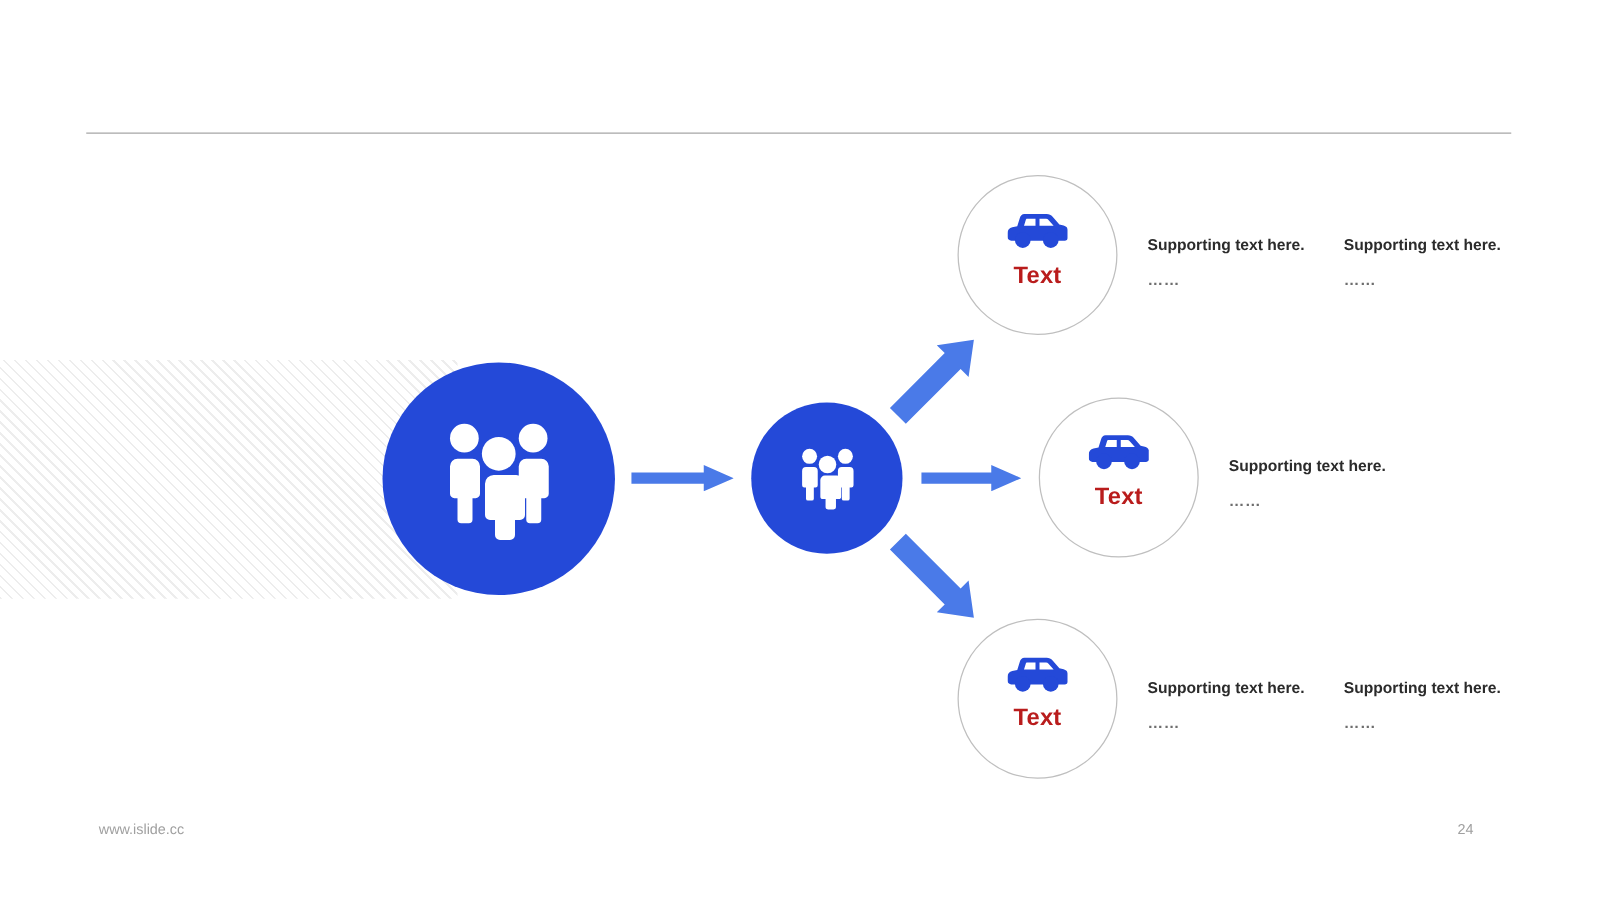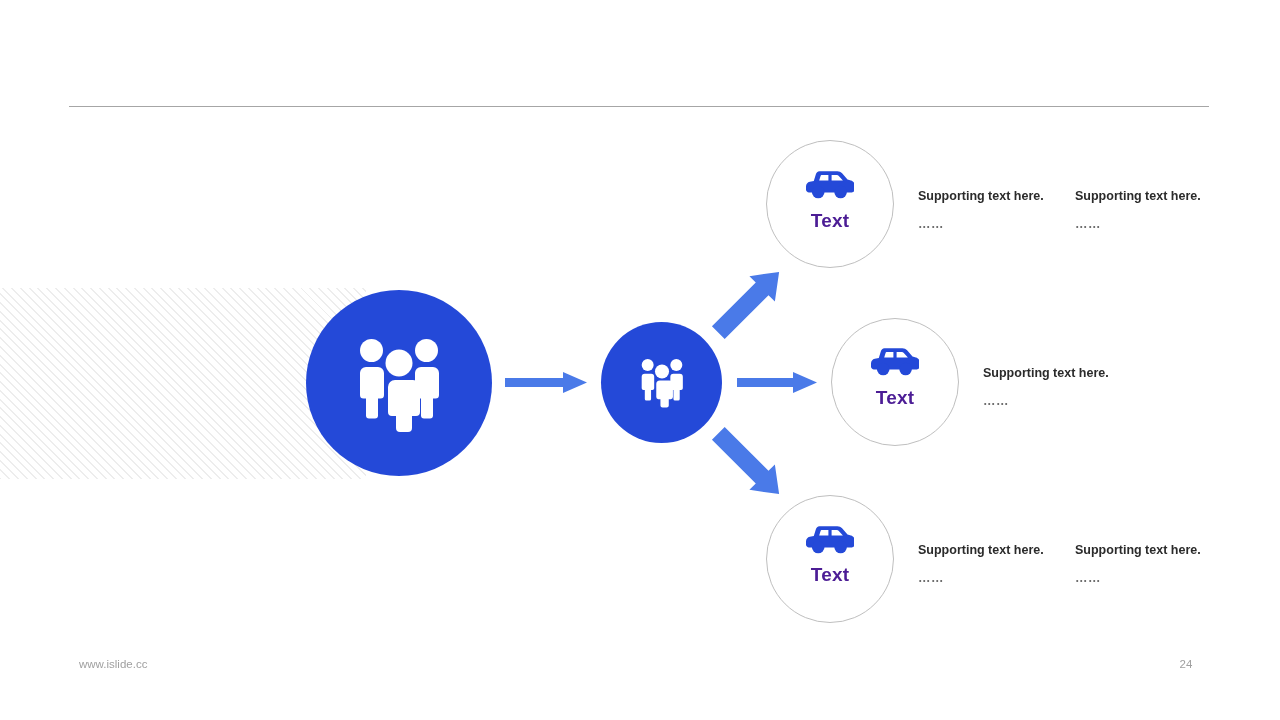--- a/index.html
+++ b/index.html
@@ -89,21 +89,21 @@
   .icon-car-2 { left: 871px; top: 345px; }
   .icon-car-3 { left: 806px; top: 523px; }
 
   
   .node-label {
     position: absolute;
     width: 128px;
     text-align: center;
     font-size: 19px;
     font-weight: bold;
-    color: #4c1d95;
+    color: #b91c1c;
     letter-spacing: 0.2px;
   }
   .node-label-1 { left: 766px; top: 210px; }
   .node-label-2 { left: 831px; top: 387px; }
   .node-label-3 { left: 766px; top: 564px; }
 
   
   .arrow-h {
     position: absolute;
     left: 505px;
@@ -157,21 +157,20 @@
     left: 79px;
     top: 658px;
     font-size: 11.5px;
     color: #a0a0a0;
   }
   .footer-page {
     position: absolute;
     left: 1166px;
     top: 658px;
     width: 40px;
-    text-align: center;
     font-size: 11.5px;
     color: #a0a0a0;
   }
 </style>
 </head>
 <body>
 
 <div id="slide">
 
   <div class="hatch-band"></div>

